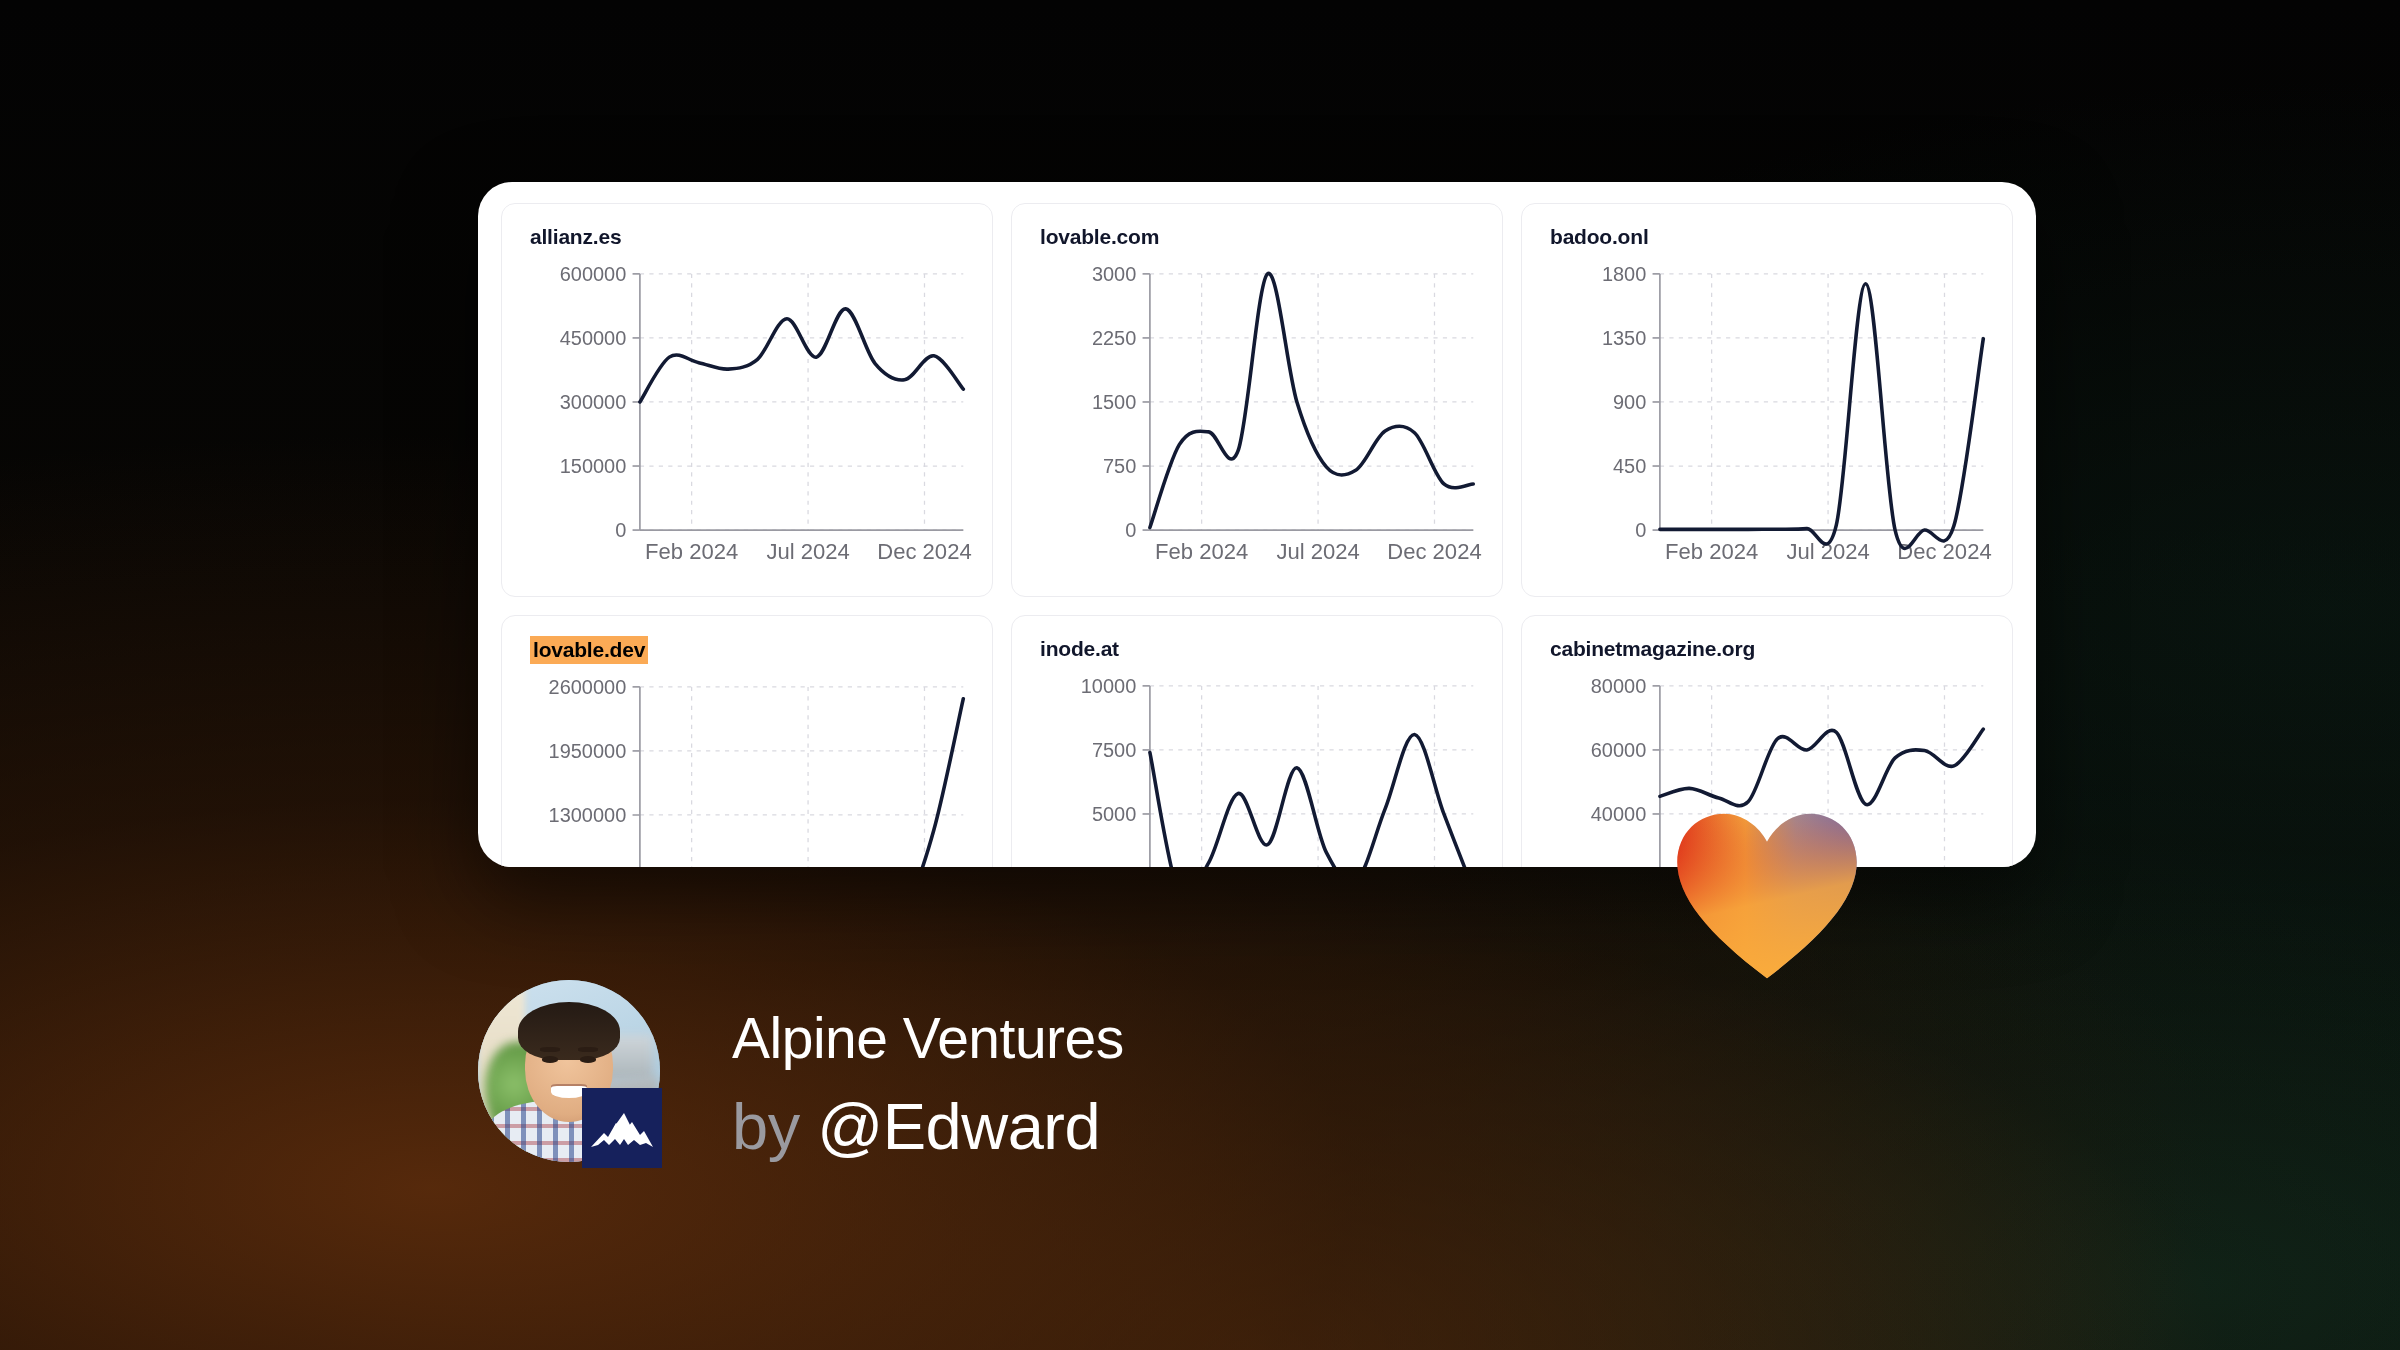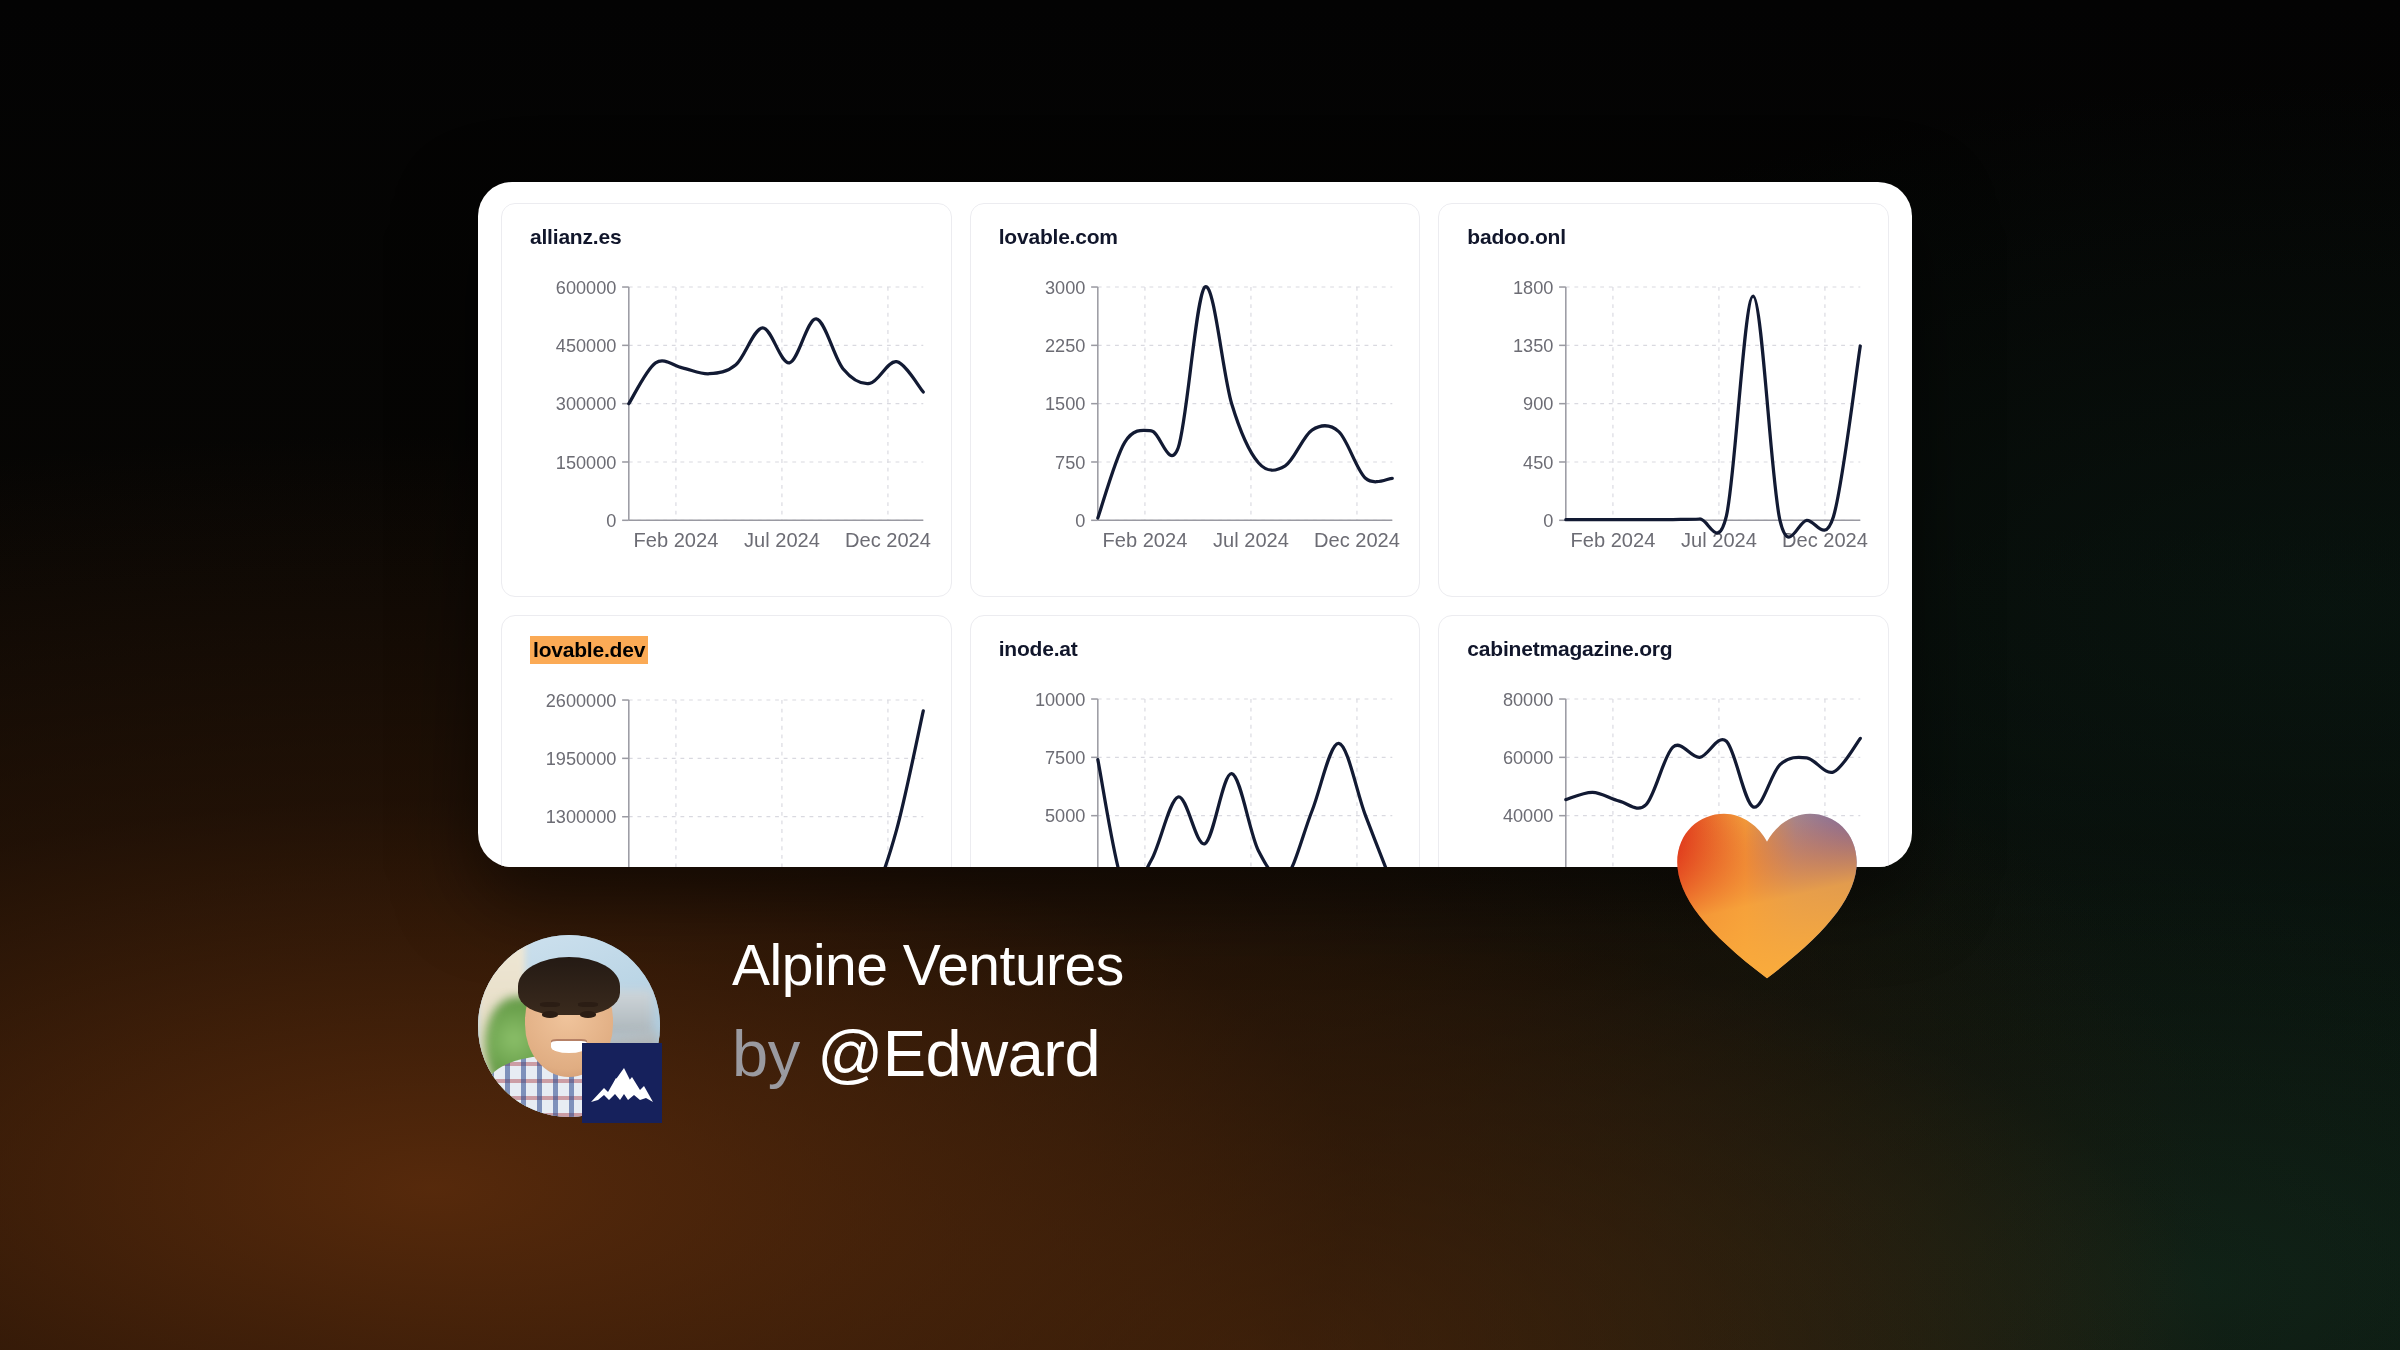--- a/index.html
+++ b/index.html
@@ -26,21 +26,21 @@
       radial-gradient(95% 80% at 92% 95%, rgba(14, 48, 34, 0.75) 0%, rgba(8, 26, 19, 0.35) 40%, rgba(0,0,0,0) 70%),
       radial-gradient(70% 60% at 97% 45%, rgba(10, 34, 26, 0.45) 0%, rgba(0,0,0,0) 65%),
       linear-gradient(180deg, #030303 0%, #070604 45%, #0a0805 100%);
   }
 
   
   #panel {
     position: absolute;
     left: 478px;
     top: 182px;
-    width: 1434px;
+    width: 1558px;
     height: 685px;
     background: #ffffff;
     border-radius: 34px;
     overflow: hidden;
     box-shadow: 0 28px 80px rgba(0,0,0,0.55);
   }
 
   #grid {
     display: grid;
     grid-template-columns: repeat(3, 1fr);
@@ -110,23 +110,23 @@
     top: 810px;
     width: 190px;
     height: 172px;
     z-index: 5;
   }
 
   
   #footer {
     position: absolute;
     left: 478px;
-    top: 935px;
+    top: 980px;
     display: flex;
-    align-items: flex-start;
+    align-items: flex-end;
     gap: 0px;
     z-index: 4;
   }
 
   #avatar-wrap {
     position: relative;
     width: 182px;
     height: 182px;
     flex: 0 0 auto;
   }

